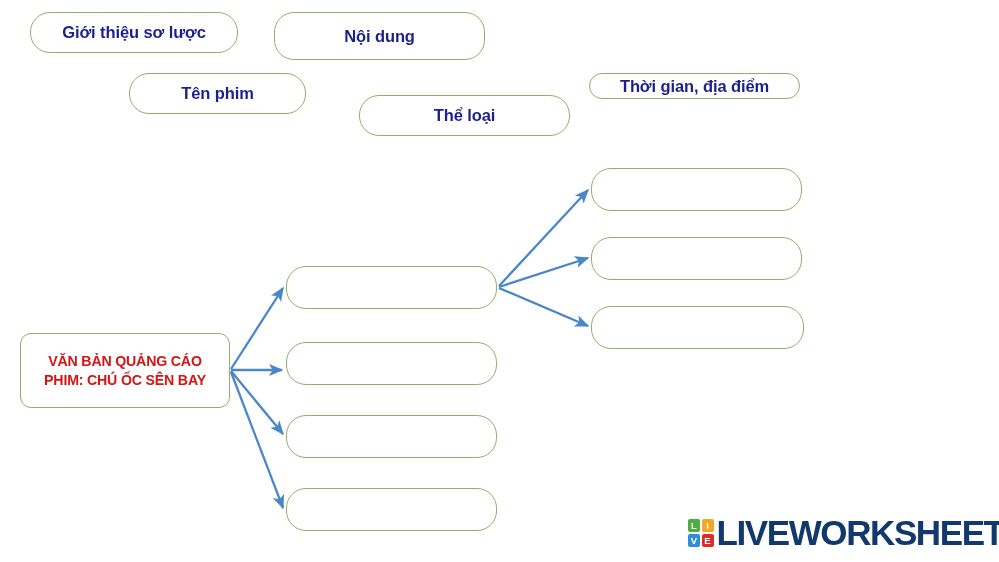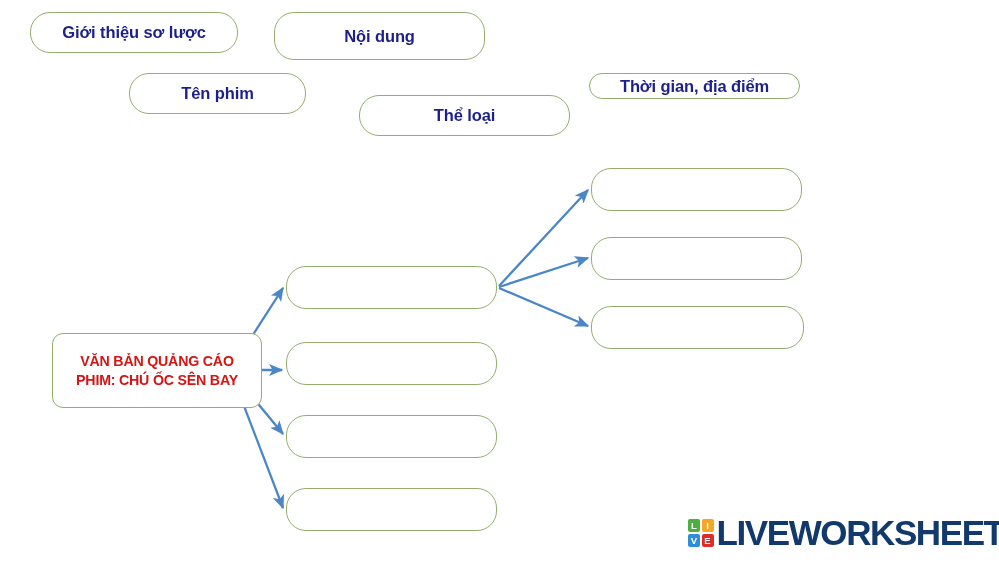--- a/index.html
+++ b/index.html
@@ -128,21 +128,21 @@
     </g>
   </svg>
 
   <div class="wsbox" style="left:30px; top:12px; width:208px; height:41px;">Giới thiệu sơ lược</div>
   <div class="wsbox" style="left:274px; top:12px; width:211px; height:48px;">Nội dung</div>
 
   <div class="wsbox" style="left:129px; top:73px; width:177px; height:41px;">Tên phim</div>
   <div class="wsbox" style="left:359px; top:73px; width:211px; height:41px;margin-top:22px;">Thể loại</div>
   <div class="wsbox" style="left:589px; top:73px; width:211px; height:26px;">Thời gian, địa điểm</div>
 
-  <div class="root-box" style="left:20px; top:333px; width:210px; height:75px;margin-left:32px;">VĂN BẢN QUẢNG CÁO
+  <div class="root-box" style="left:20px; top:333px; width:210px; height:75px;">VĂN BẢN QUẢNG CÁO
 PHIM: CHÚ ỐC SÊN BAY</div>
 
   <div class="wsbox empty" style="left:286px; top:266px; width:211px; height:43px;"></div>
   <div class="wsbox empty" style="left:286px; top:342px; width:211px; height:43px;"></div>
   <div class="wsbox empty" style="left:286px; top:415px; width:211px; height:43px;"></div>
   <div class="wsbox empty" style="left:286px; top:488px; width:211px; height:43px;"></div>
 
   <div class="wsbox empty" style="left:591px; top:168px; width:211px; height:43px;"></div>
   <div class="wsbox empty" style="left:591px; top:237px; width:211px; height:43px;"></div>
   <div class="wsbox empty" style="left:591px; top:306px; width:213px; height:43px;"></div>

